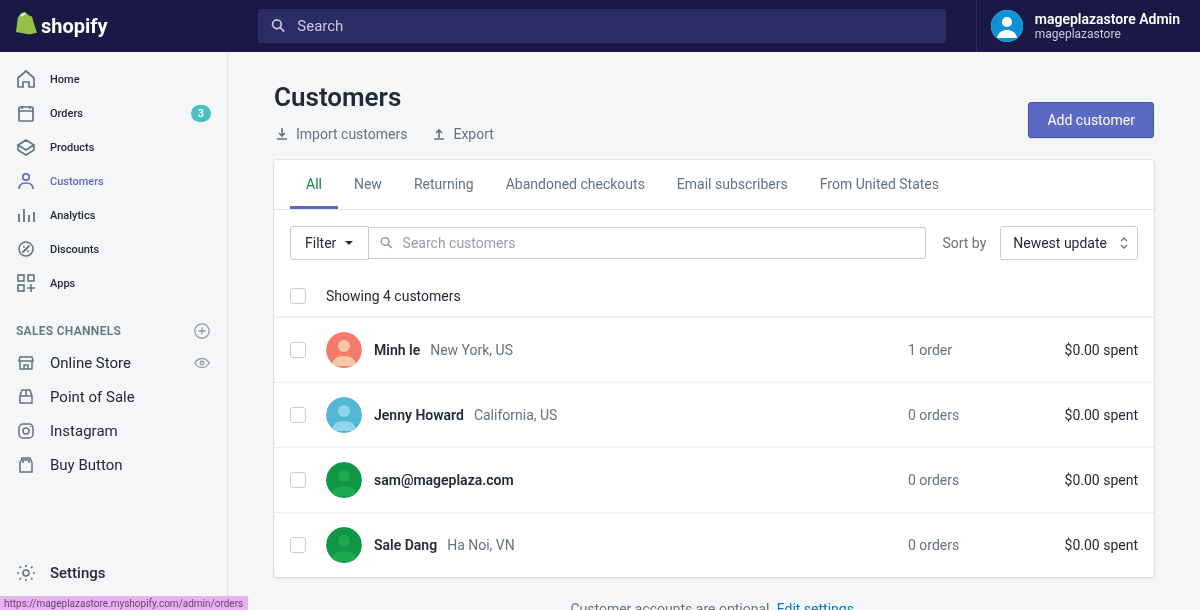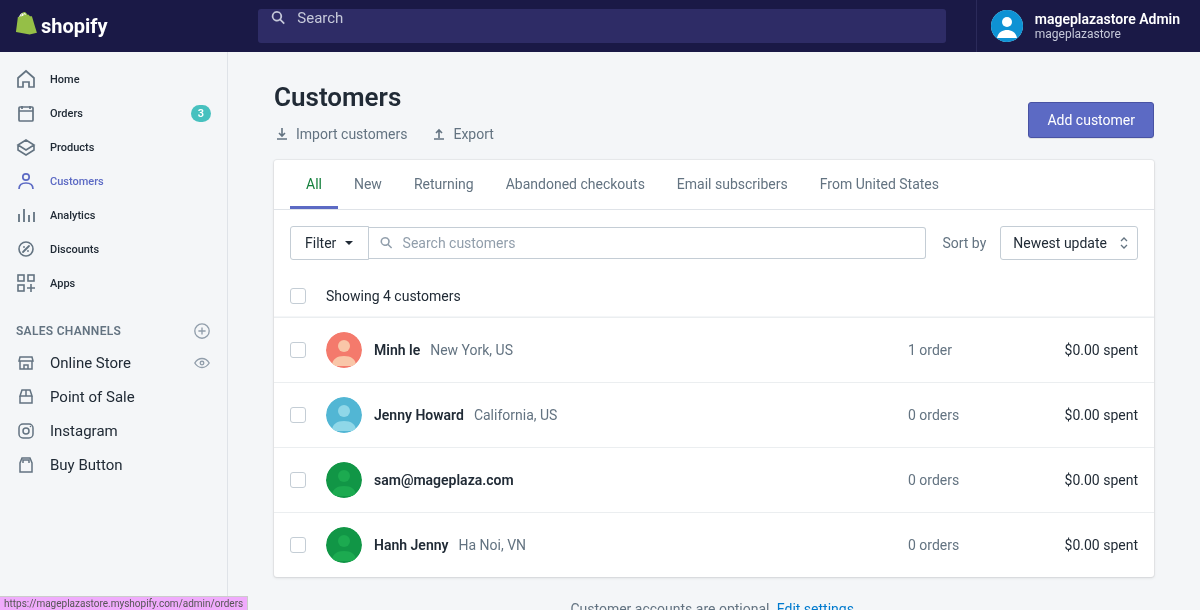--- a/index.html
+++ b/index.html
@@ -3,21 +3,21 @@
 <meta charset="utf-8">
 <style>
 * { margin: 0; padding: 0; box-sizing: border-box; font-family: -apple-system, BlinkMacSystemFont, "Segoe UI", Roboto, Helvetica, Arial, sans-serif; }
 body { background: #f4f6f8; color: #212b36; font-size: 14px; height: 610px; width: 1200px; overflow: hidden; }
 
 
 .topbar { height: 52px; background: #1a1946; display: flex; align-items: center; }
 .logo-wrap { width: 228px; display: flex; align-items: center; padding-left: 14px; }
 .logo-wrap svg { height: 28px; }
 .search-wrap { flex: 1; padding: 0 30px 0 30px; }
-.search-box { background: #2e2c66; border-radius: 3px; height: 34px; display: flex; align-items: flex-start; padding: 0 12px; }
+.search-box { background: #2e2c66; border-radius: 3px; height: 34px; display: flex; align-items: center; padding: 0 12px; }
 .search-box svg { width: 18px; height: 18px; fill: #c6c9da; margin-right: 10px; }
 .search-box input { background: transparent; border: none; outline: none; color: #fff; font-size: 15px; width: 100%; }
 .search-box input::placeholder { color: #c6c9da; }
 .user-wrap { display: flex; align-items: center; padding: 0 20px 0 14px; border-left: 1px solid #2b2a5a; height: 100%; }
 .avatar-top { width: 32px; height: 32px; border-radius: 50%; background: radial-gradient(circle at 50% 38%, #fff 35%, #bceefd 36%); margin-right: 12px; display:flex; align-items:center; justify-content:center; }
 .avatar-top svg { width: 32px; height: 32px; }
 .user-info .uname { color: #fff; font-weight: 600; font-size: 14px; }
 .user-info .ustore { color: #c6c9da; font-size: 12px; }
 
 
@@ -198,20 +198,27 @@
       </svg>
     <span class="label">Instagram</span>
   </div>
   <div class="channel-item">
     <svg class="ch-icon" viewBox="0 0 20 20">
         <path d="M6 3h8l2 5v9H4V8zM7 8V5h6v3" fill="none" stroke="#637381" stroke-width="1.5"></path>
       </svg>
     <span class="label">Buy Button</span>
   </div>
 
+  <div class="settings-row">
+    <svg viewBox="0 0 20 20">
+        <circle cx="10" cy="10" r="3" fill="none" stroke="#637381" stroke-width="1.6"></circle>
+        <path d="M10 2v2m0 12v2M3 10H1m18 0h-2M5 5L3.5 3.5M16.5 16.5L15 15M5 15l-1.5 1.5M16.5 3.5L15 5" stroke="#637381" stroke-width="1.6"></path>
+      </svg>
+    <span class="label">Settings</span>
+  </div>
   <div class="status-url">https://mageplazastore.myshopify.com/admin/orders</div>
 </div>
 
 <div class="main">
   <div class="page-head">
     <div class="title-col">
       <h1>Customers</h1>
       <div class="sub-actions">
         <div class="sub-action">
           <svg viewBox="0 0 16 16">
@@ -311,21 +318,21 @@
         </div>
         <div class="cust-row">
           <div class="chk"></div>
           <div class="cust-avatar">
             <svg viewBox="0 0 36 36">
               <circle cx="18" cy="18" r="18" fill="#119646"></circle>
               <circle cx="18" cy="14" r="6" fill="#1caa50"></circle>
               <path d="M6 34c0-7 5-10 12-10s12 3 12 10z" fill="#1caa50"></path>
             </svg>
           </div>
-          <span class="cust-name">Hanh Jenny</span>
+          <span class="cust-name">Sale Dang</span>
           <span class="cust-loc">Ha Noi, VN</span>
           <span class="cust-orders">0 orders</span>
           <span class="cust-spent">$0.00 spent</span>
         </div>
       </div>
   </div>
 
   <div class="footer-note">
     <span>Customer accounts are optional. </span><a>Edit settings</a><span>.</span>
   </div>

